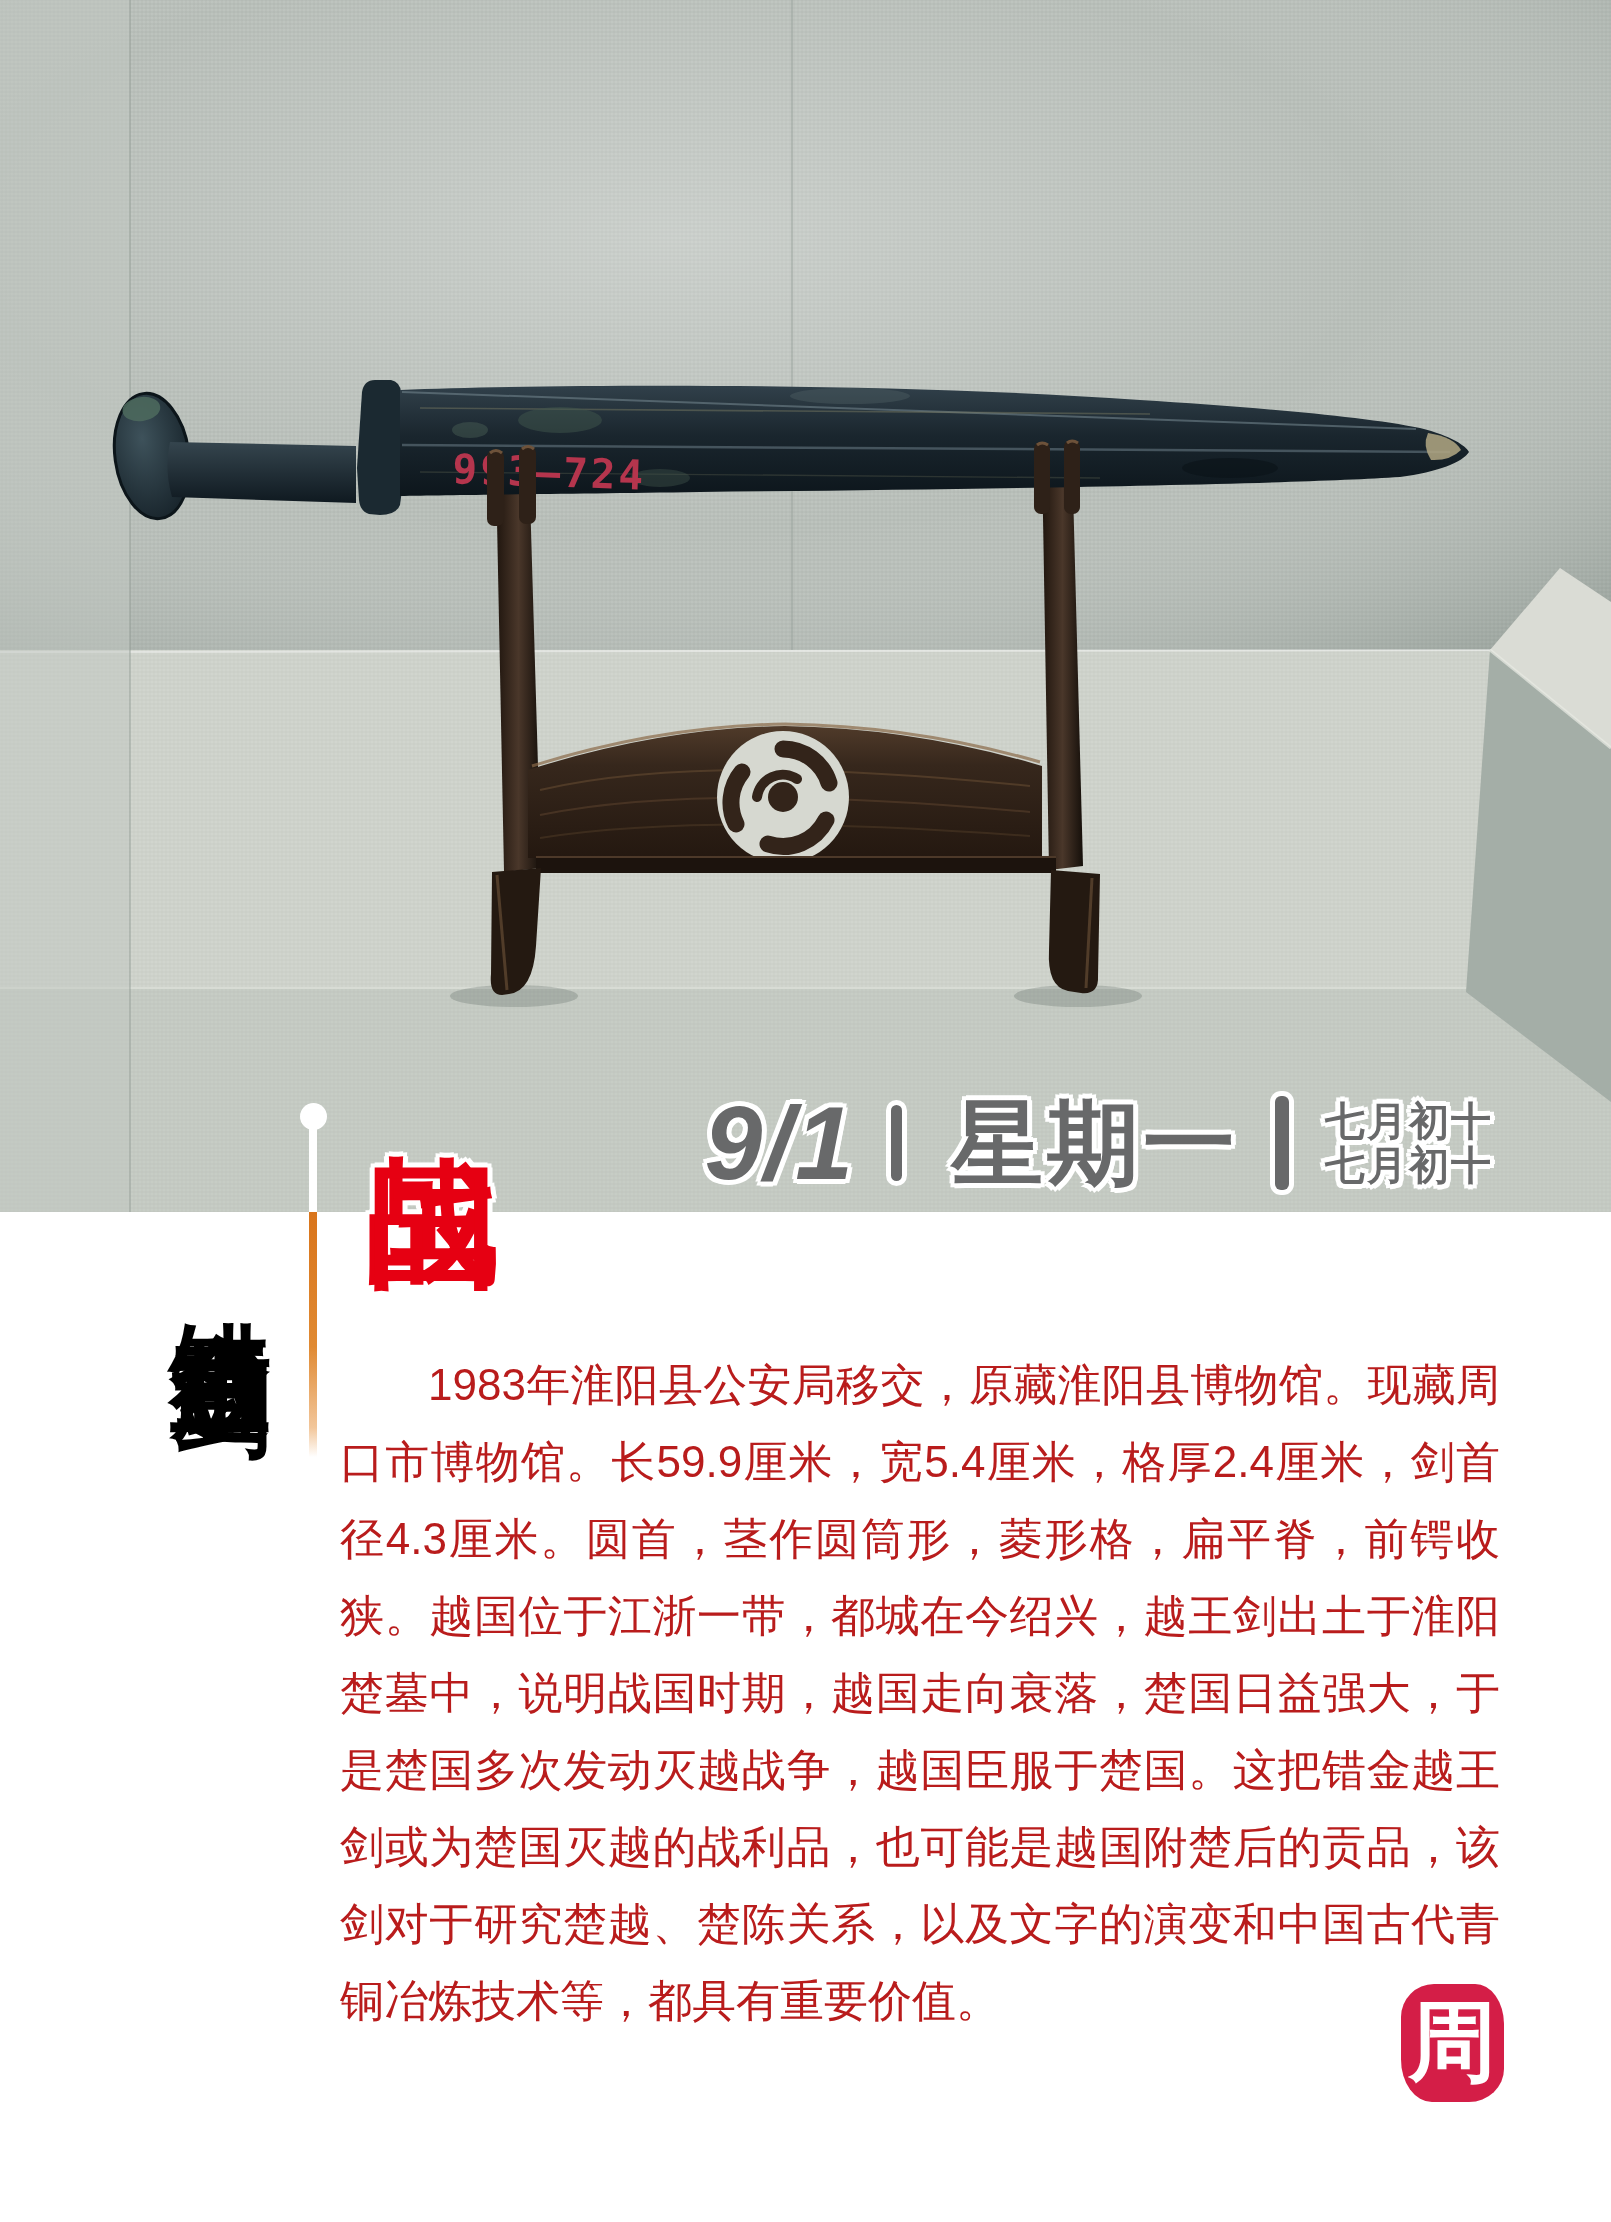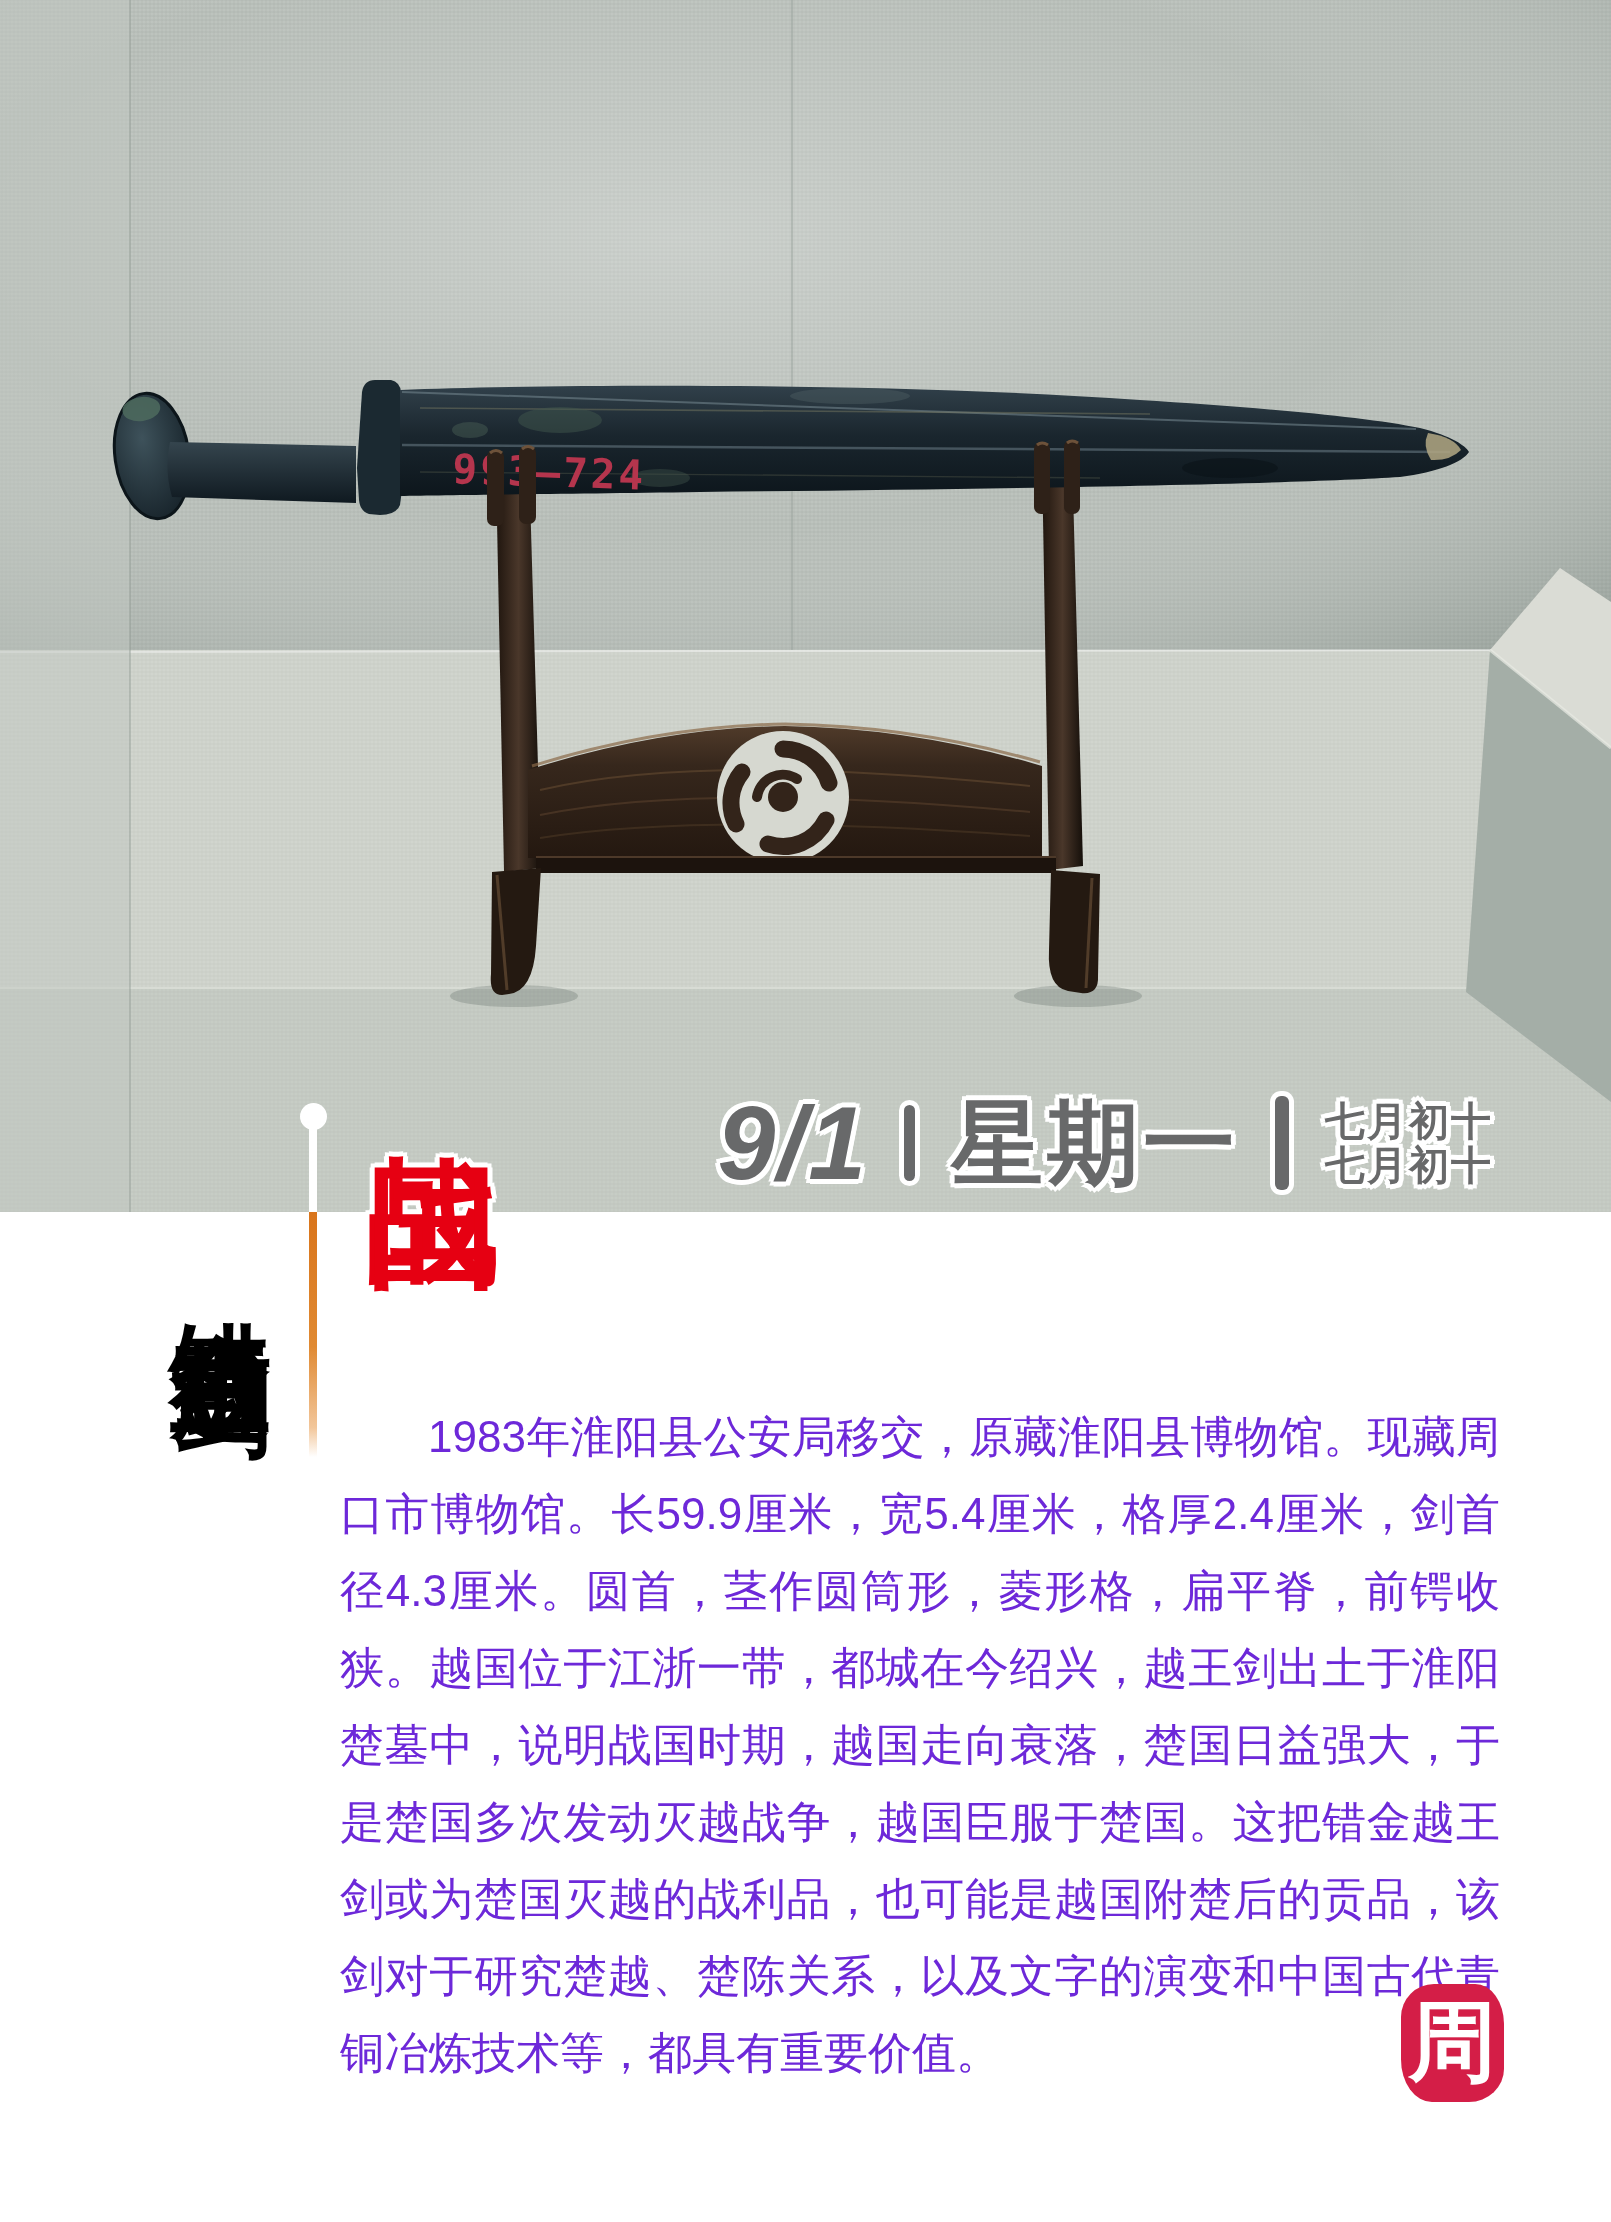--- a/index.html
+++ b/index.html
@@ -17,21 +17,21 @@
   }
   .outline{
     text-shadow:
       -5px 0 0 #fff,5px 0 0 #fff,0 -5px 0 #fff,0 5px 0 #fff,
       -4px -4px 0 #fff,4px -4px 0 #fff,-4px 4px 0 #fff,4px 4px 0 #fff;
   }
   .date-num{font-size:104px;font-weight:bold;font-style:italic;line-height:1;letter-spacing:2px;}
   .bar{display:inline-block;background:#68696a;border-radius:6px;box-shadow:0 0 0 5px #fff;}
   .bar1{width:11px;height:76px;}
   .bar2{width:14px;height:94px;}
-  .weekday{font-size:92px;font-weight:bold;line-height:1;letter-spacing:4px;}
+  .weekday{font-size:92px;font-weight:bold;line-height:1;letter-spacing:4px;margin-left:13px;}
   .lunar{display:flex;flex-direction:column;font-size:40px;font-weight:bold;line-height:1.1;letter-spacing:2px;}
 
   
   .dot{position:absolute;left:300px;top:1103px;width:27px;height:27px;border-radius:50%;background:#fff;}
   .line-white{position:absolute;left:309px;top:1127px;width:8px;height:85px;background:#fff;}
   .line-orange{
     position:absolute;left:309px;top:1212px;width:8px;height:245px;
     background:linear-gradient(#d9751b,#e08a33 55%,#f2c69a 88%,rgba(246,214,182,0));
   }
 
@@ -49,22 +49,22 @@
   
   .vtitle{
     position:absolute;left:170px;top:1242px;height:580px;
     writing-mode:vertical-rl;text-orientation:upright;
     font-family:"Liberation Serif","DejaVu Serif",serif;font-weight:bold;
     font-size:101px;line-height:1;letter-spacing:9px;color:#000;
   }
 
   
   .desc{
-    position:absolute;left:340px;top:1398px;width:1160px;margin:0;
-    font-size:44px;line-height:77px;color:#6d28d9;text-align:justify;
+    position:absolute;left:340px;top:1346px;width:1160px;margin:0;
+    font-size:44px;line-height:77px;color:#b91c1c;text-align:justify;
     text-indent:2em;font-family:"Liberation Sans","DejaVu Sans",sans-serif;
   }
 
   
   .seal{
     position:absolute;left:1401px;top:1984px;width:103px;height:118px;
     background:#d41e47;
     border-radius:32% 28% 34% 30% / 28% 34% 28% 36%;
     display:flex;align-items:center;justify-content:center;
   }

